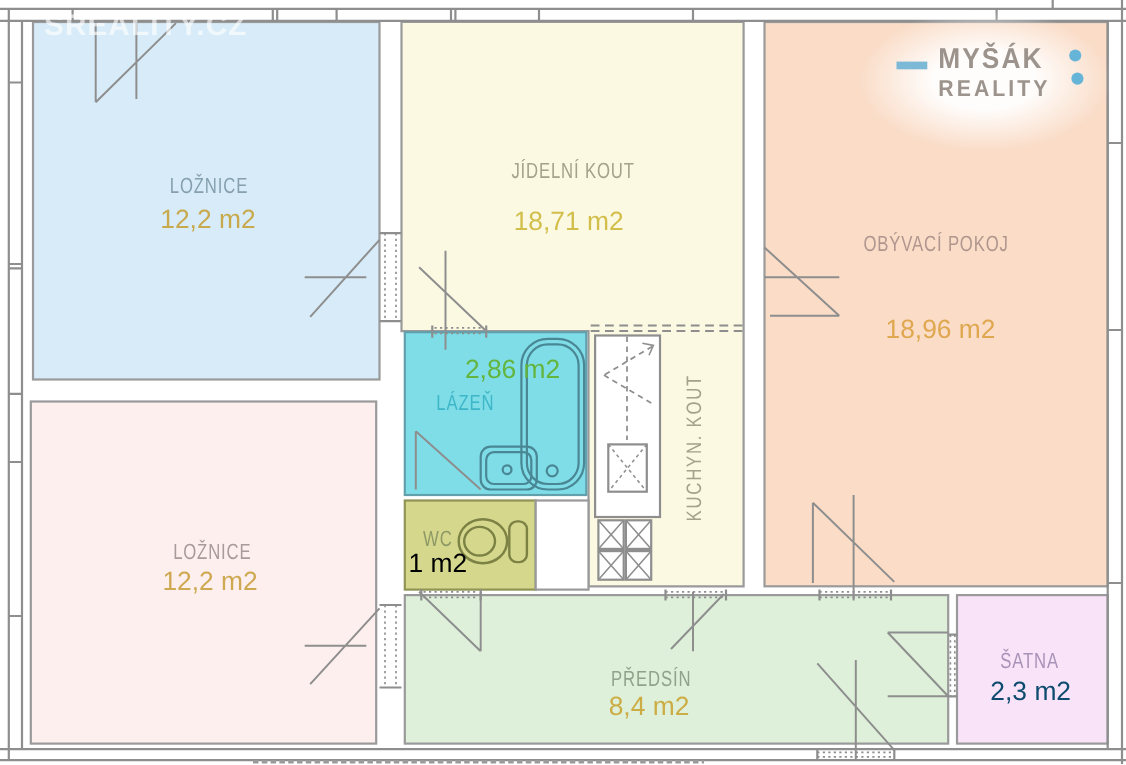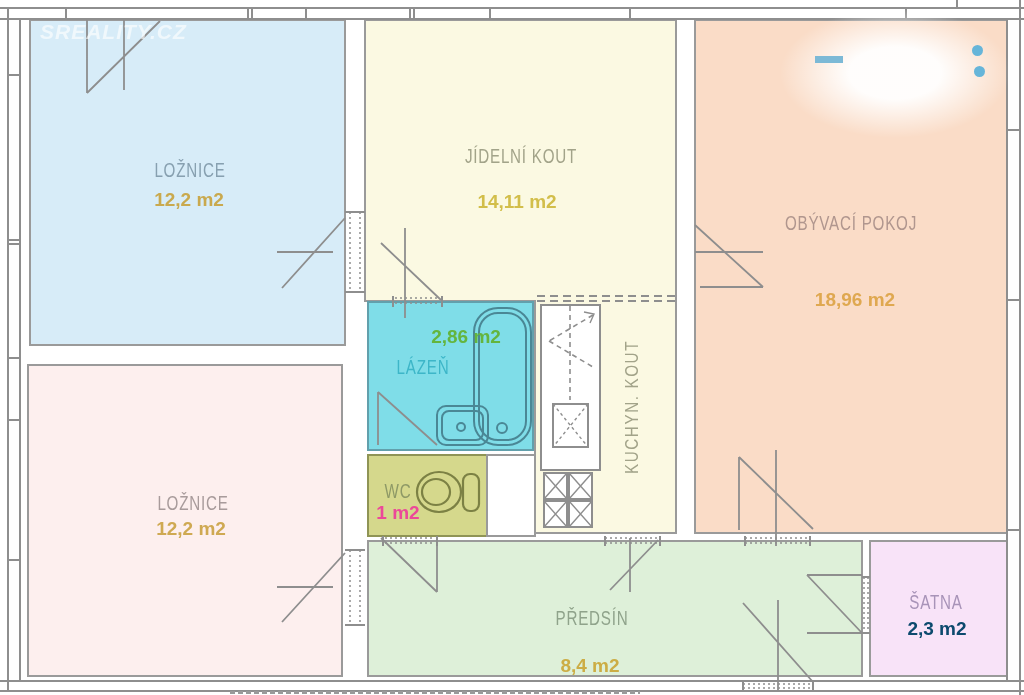--- a/index.html
+++ b/index.html
@@ -2,33 +2,33 @@
 <html><head>
 <meta charset="utf-8">
 <style>
   html,body{margin:0;padding:0;background:#fff;}
   #stage{position:relative;width:1024px;height:695px;background:#ffffff;overflow:hidden;
          font-family:"Liberation Sans",sans-serif;}
   #plan-svg{position:absolute;left:0;top:0;}
   .lbl{position:absolute;transform:translate(-50%,-50%) scaleX(0.76);
        font-size:20px;letter-spacing:1px;white-space:nowrap;font-weight:normal;}
   .area{position:absolute;transform:translate(-50%,-50%);
-        font-size:19px;font-weight:bold;white-space:nowrap;}
+        font-size:24px;font-weight:normal;white-space:nowrap;}
   .n-bed1{color:#87a0b0;} .a-bed1{color:#c9a94e;}
   .n-bed2{color:#a89b9b;} .a-bed2{color:#cfa952;}
   .n-din{color:#a2a389;}  .a-din{color:#d2be4a;}
   .n-liv{color:#b0968e;}  .a-liv{color:#dfa850;margin-top:48px;}
   .n-bath{color:#3db6c8;} .a-bath{color:#64b53e;}
-  .n-wc{color:#8e9966;}   .a-wc{color:#ec4899;}
+  .n-wc{color:#8e9966;}   .a-wc{color:#000000;}
   .n-hall{color:#8fa38b;} .a-hall{color:#ccad45;}
   .n-sat{color:#a893b8;}  .a-sat{color:#0c4a6e;}
   .n-kit{color:#a2a389;transform:translate(-50%,-50%) rotate(-90deg) scaleX(0.8);
          font-size:19px;letter-spacing:2px;}
-  #watermark{position:absolute;left:40px;top:20px;font-size:21px;font-weight:bold;
-             letter-spacing:1px;color:rgba(255,255,255,0.62);font-style:italic;}
+  #watermark{position:absolute;left:40px;top:8px;font-size:27px;font-weight:bold;
+             letter-spacing:1px;color:rgba(255,255,255,0.62);}
   #logo-blob{position:absolute;left:780px;top:8px;width:230px;height:130px;
              background:radial-gradient(closest-side,rgba(255,255,255,0.95) 40%,rgba(255,255,255,0));}
   #logo{position:absolute;left:853px;top:38px;color:#9c948c;}
   #logo .l1{font-size:26px;font-weight:bold;letter-spacing:2px;transform:scaleX(0.92);transform-origin:left;}
   #logo .l2{font-size:21px;font-weight:bold;letter-spacing:3px;transform:scaleX(0.92);transform-origin:left;}
   #logo-dash{position:absolute;left:815px;top:56px;width:28px;height:7px;background:#7cb9d6;}
   .logo-dot{position:absolute;width:11px;height:11px;border-radius:50%;background:#66b5d9;}
   #dot1{left:972px;top:45px;} #dot2{left:974px;top:66px;}
 </style>
 </head>
@@ -123,42 +123,46 @@
       <rect x="463" y="474" width="16" height="37" rx="7"></rect>
     </g>
 
     <path d="M230,692.5 H640" stroke="#9a9a9a" stroke-width="3" stroke-dasharray="5 3" fill="none"></path>
   </svg>
 
   <div id="watermark">SREALITY.CZ</div>
 
   <div id="logo-blob"></div>
   <div id="logo-dash"></div>
+  <div id="logo">
+    <div class="l1">MYŠÁK</div>
+    <div class="l2">REALITY</div>
+  </div>
   <div class="logo-dot" id="dot1"></div>
   <div class="logo-dot" id="dot2"></div>
 
   <div class="lbl n-bed1" style="left:190px;top:170px;">LOŽNICE</div>
   <div class="area a-bed1" style="left:189px;top:200px;">12,2 m2</div>
 
   <div class="lbl n-din" style="left:521px;top:156px;">JÍDELNÍ KOUT</div>
-  <div class="area a-din" style="left:517px;top:202px;">14,11 m2</div>
+  <div class="area a-din" style="left:517px;top:202px;">18,71 m2</div>
 
   <div class="lbl n-liv" style="left:851px;top:223px;">OBÝVACÍ POKOJ</div>
   <div class="area a-liv" style="left:855px;top:252px;">18,96 m2</div>
 
   <div class="area a-bath" style="left:421px;top:337px;margin-left:45px;">2,86 m2</div>
   <div class="lbl n-bath" style="left:423px;top:367px;">LÁZEŇ</div>
 
   <div class="lbl n-wc" style="left:398px;top:491px;">WC</div>
   <div class="area a-wc" style="left:398px;top:513px;">1 m2</div>
 
   <div class="lbl n-kit" style="left:632px;top:407px;">KUCHYN. KOUT</div>
 
   <div class="lbl n-hall" style="left:592px;top:618px;">PŘEDSÍN</div>
-  <div class="area a-hall" style="left:590px;top:666px;">8,4 m2</div>
+  <div class="area a-hall" style="left:590px;top:643px;">8,4 m2</div>
 
   <div class="lbl n-sat" style="left:936px;top:602px;">ŠATNA</div>
   <div class="area a-sat" style="left:937px;top:629px;">2,3 m2</div>
 
   <div class="lbl n-bed2" style="left:193px;top:503px;">LOŽNICE</div>
   <div class="area a-bed2" style="left:191px;top:529px;">12,2 m2</div>
 
 </div>
 
 </body></html>

